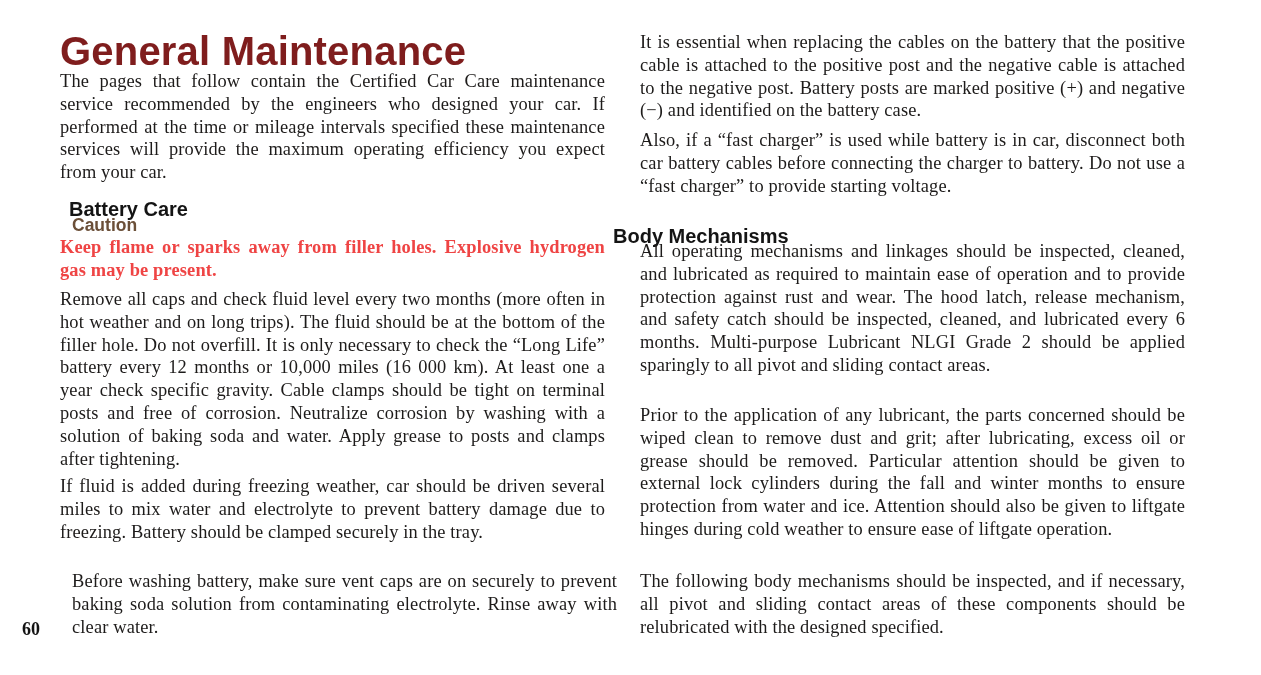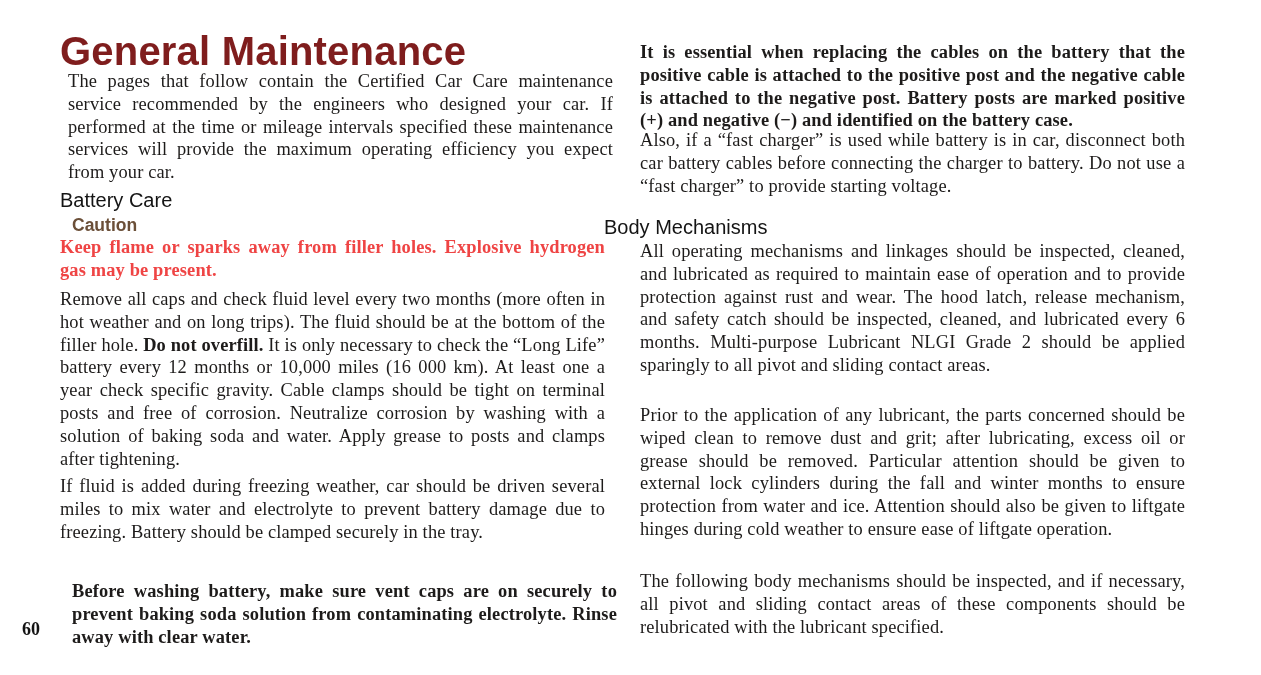--- a/index.html
+++ b/index.html
@@ -29,59 +29,59 @@
     }
     p {
       margin: 0;
       font-size: 18.4px;
       line-height: 22.8px;
       text-align: justify;
       letter-spacing: 0.15px;
     }
     .h2 {
       position: absolute;
-      margin: 0;
+      margin: 9px;
       font-family: "Liberation Sans", "DejaVu Sans", sans-serif;
-      font-weight: normal;
+      font-weight: bold;
       font-size: 20px;
       line-height: 24px;
       color: #141414;
     }
     .h3 {
       position: absolute;
       margin: 0;
       font-family: "Liberation Sans", "DejaVu Sans", sans-serif;
       font-weight: bold;
       font-size: 17.5px;
       line-height: 22px;
       color: #6b4f38;
     }
     .caution-text {
       color: #ef4444;
       font-weight: bold;
     }
-    .bold { font-weight: bold; margin-top: 10px; }
+    .bold { font-weight: normal; }
     .abs { position: absolute; }
     .page-number {
       position: absolute;
       left: 22px;
       top: 618px;
       font-family: Liberation Serif, serif;
       font-weight: bold;
       font-size: 18px;
       line-height: 22px;
       color: #141414;
     }
   </style>
 </head>
 <body>
 
 <h1 class="title">General Maintenance</h1>
 
-<p class="abs" style="left:68px; top:70px; width:545px;">The pages that follow contain the Certified Car Care maintenance service recommended by the engineers who designed your car. If performed at the time or mileage intervals specified these maintenance services will provide the maximum operating efficiency you expect from your car.</p>
+<p class="abs" style="left:60px; top:70px; width:545px;">The pages that follow contain the Certified Car Care maintenance service recommended by the engineers who designed your car. If performed at the time or mileage intervals specified these maintenance services will provide the maximum operating efficiency you expect from your car.</p>
 
 <h2 class="h2" style="left:60px; top:188px;">Battery Care</h2>
 
 <h3 class="h3" style="left:72px; top:214px;">Caution</h3>
 
 <p class="abs caution-text" style="left:60px; top:236px; width:545px;">Keep flame or sparks away from filler holes. Explosive hydrogen gas may be present.</p>
 
 <p class="abs" style="left:60px; top:288px; width:545px;">
   <span>Remove all caps and check fluid level every two months (more often in hot weather and on long trips). The fluid should be at the bottom of the filler hole. </span><span class="bold">Do not overfill.</span><span> It is only necessary to check the “Long Life” battery every 12 months or 10,000 miles (16 000 km). At least one a year check specific gravity. Cable clamps should be tight on terminal posts and free of corrosion. Neutralize corrosion by washing with a solution of baking soda and water. Apply grease to posts and clamps after tightening.</span>
 </p>
@@ -95,13 +95,13 @@
 <p class="abs bold" style="left:640px; top:31px; width:545px;">It is essential when replacing the cables on the battery that the positive cable is attached to the positive post and the negative cable is attached to the negative post. Battery posts are marked positive (+) and negative (−) and identified on the battery case.</p>
 
 <p class="abs" style="left:640px; top:129px; width:545px;">Also, if a “fast charger” is used while battery is in car, disconnect both car battery cables before connecting the charger to battery. Do not use a “fast charger” to provide starting voltage.</p>
 
 <h2 class="h2" style="left:604px; top:215px;">Body Mechanisms</h2>
 
 <p class="abs" style="left:640px; top:240px; width:545px;">All operating mechanisms and linkages should be inspected, cleaned, and lubricated as required to maintain ease of operation and to provide protection against rust and wear. The hood latch, release mechanism, and safety catch should be inspected, cleaned, and lubricated every 6 months. Multi-purpose Lubricant NLGI Grade 2 should be applied sparingly to all pivot and sliding contact areas.</p>
 
 <p class="abs" style="left:640px; top:404px; width:545px;">Prior to the application of any lubricant, the parts concerned should be wiped clean to remove dust and grit; after lubricating, excess oil or grease should be removed. Particular attention should be given to external lock cylinders during the fall and winter months to ensure protection from water and ice. Attention should also be given to liftgate hinges during cold weather to ensure ease of liftgate operation.</p>
 
-<p class="abs" style="left:640px; top:570px; width:545px;">The following body mechanisms should be inspected, and if necessary, all pivot and sliding contact areas of these components should be relubricated with the lubricant specified.</p>
+<p class="abs" style="left:640px; top:570px; width:545px;">The following body mechanisms should be inspected, and if necessary, all pivot and sliding contact areas of these components should be relubricated with the designed specified.</p>
 
 </body></html>

